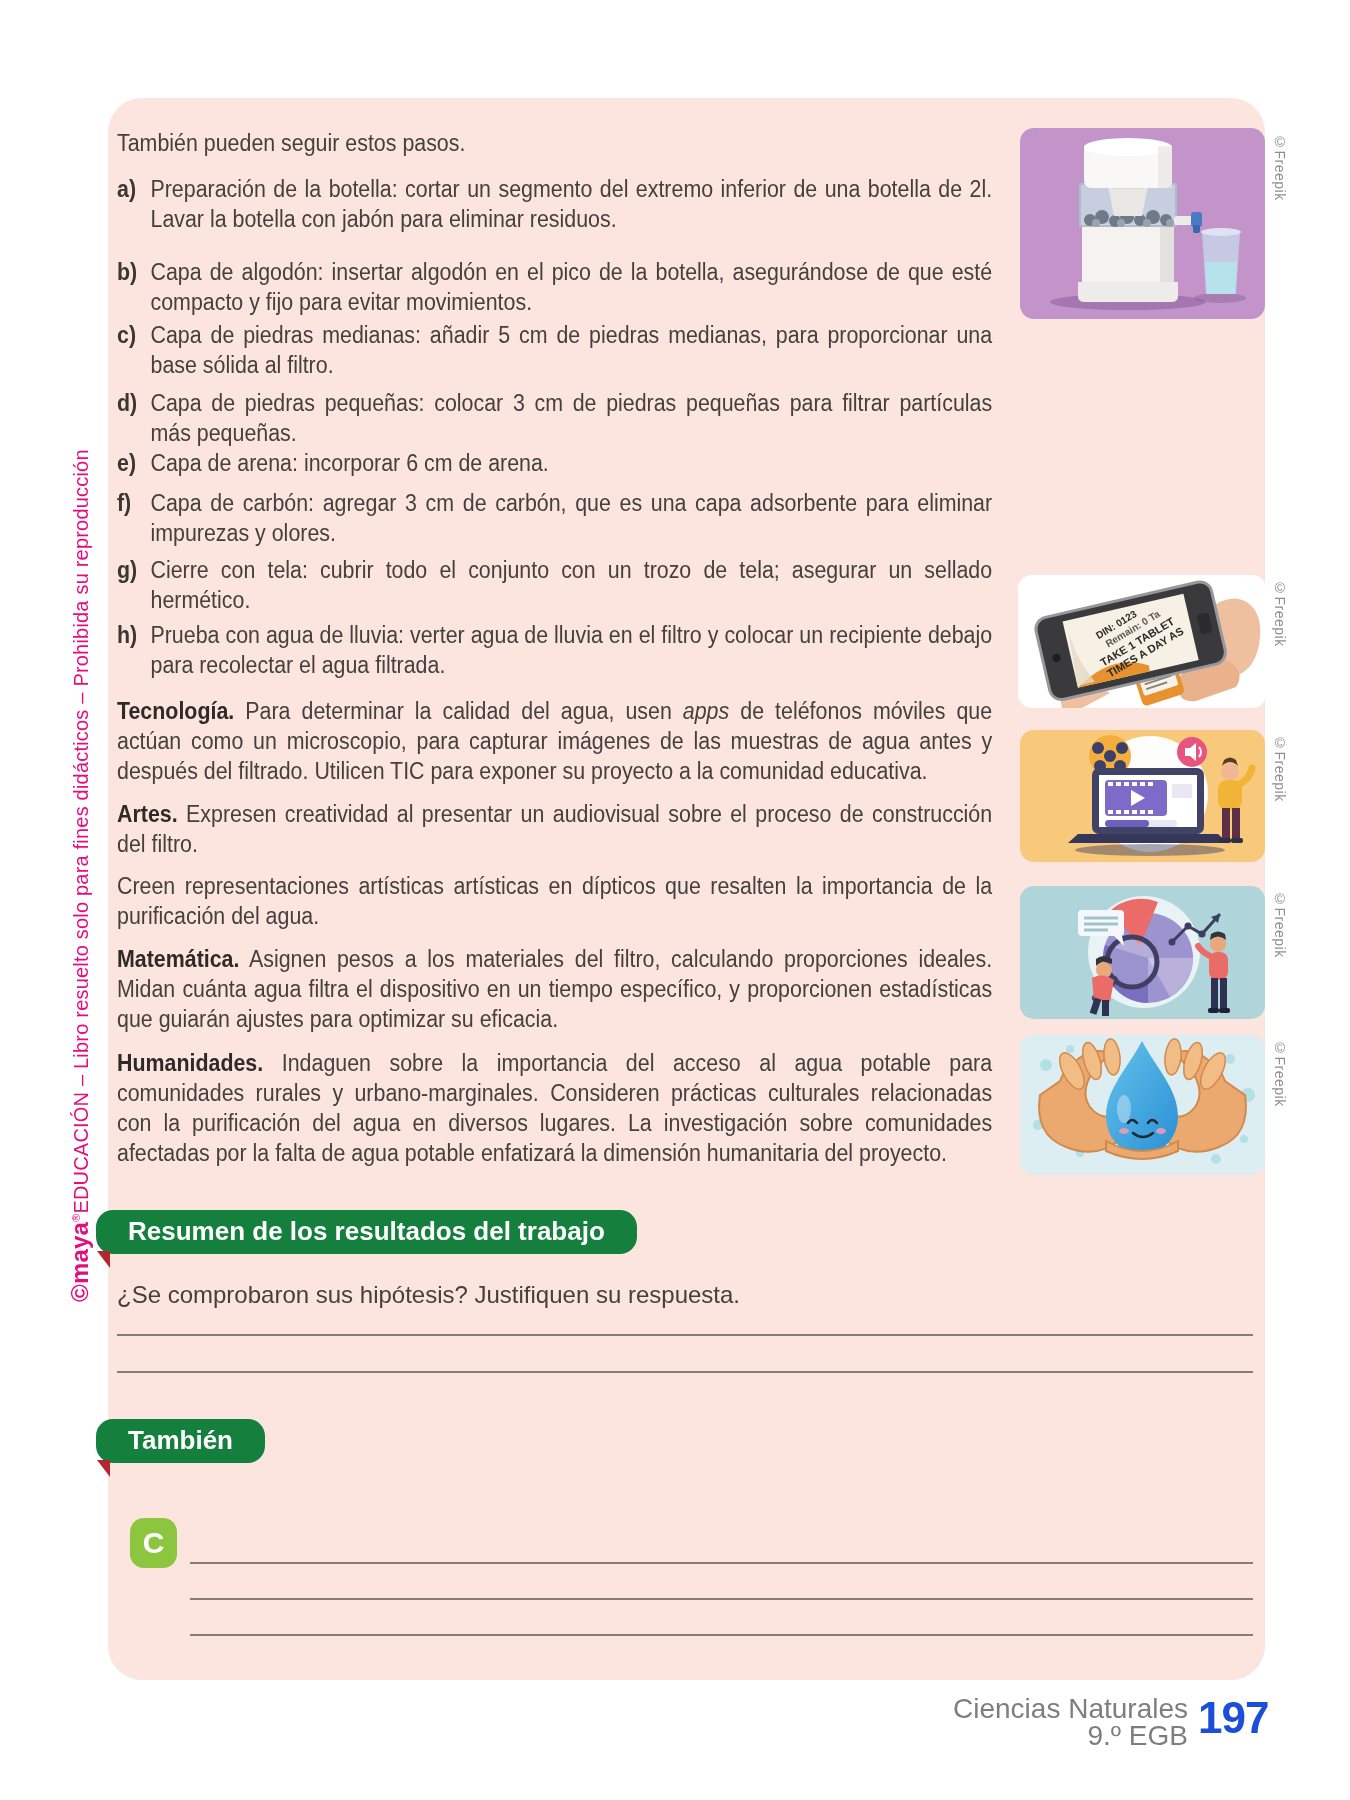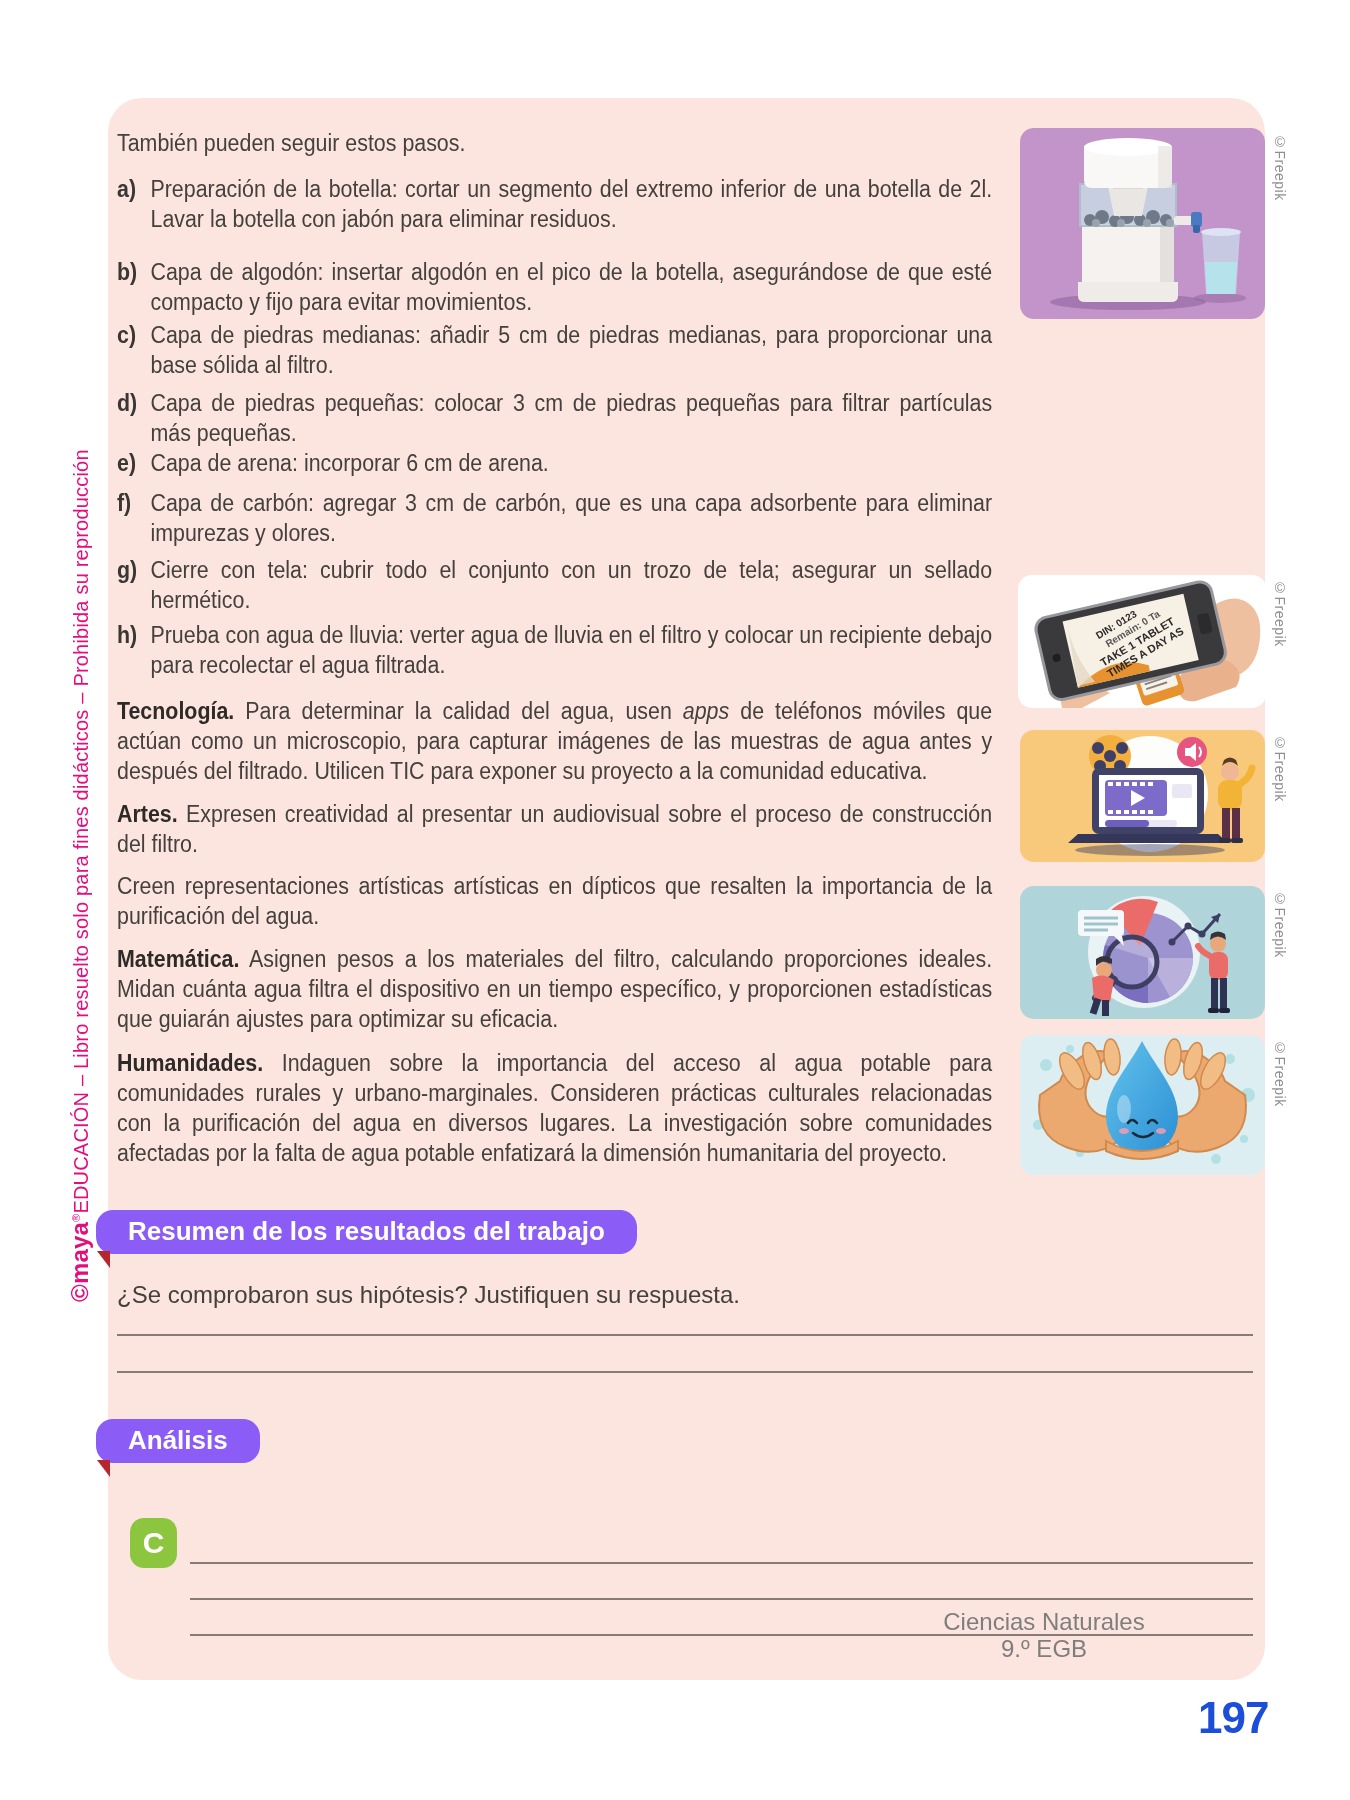--- a/index.html
+++ b/index.html
@@ -10,43 +10,43 @@
   
   .tblock{position:absolute;left:117px;width:941px;transform:scaleX(.93);
           transform-origin:0 0;font-size:23px;line-height:30px;}
   .intro{text-align:left;}
   .step{display:flex;}
   .step .lbl{width:36px;flex:0 0 36px;font-weight:bold;color:#3a3634;}
   .step .txt{flex:1;text-align:justify;}
   .para{text-align:justify;}
   .lead{font-weight:bold;color:#2e2a28;}
   
-  .ribbon{position:absolute;background:#8b5cf6;color:#fff;font-weight:bold;
+  .ribbon{position:absolute;background:#15803d;color:#fff;font-weight:bold;
           font-size:26px;line-height:26px;border-radius:17px;padding:8px 32px 10px;
           white-space:nowrap;}
   .fold{position:absolute;width:13px;height:17px;background:#B5262E;
         clip-path:polygon(0 0,100% 0,100% 100%);}
   .rule{position:absolute;border-top:2px solid #857d75;height:0;}
   .marker{position:absolute;left:130px;top:1518px;width:47px;height:50px;
           background:#8CC63F;border-radius:14px;color:#fff;font-weight:bold;
           font-size:30px;display:flex;align-items:center;justify-content:center;}
   .qline{position:absolute;left:117px;font-size:24px;color:#44403e;}
   
   .img-card{position:absolute;border-radius:14px;overflow:hidden;}
   .credit{position:absolute;left:1272px;writing-mode:vertical-rl;
           font-size:14px;color:#8f8f8f;letter-spacing:.5px;}
   
   .sidebar{position:absolute;left:66px;top:1302px;transform:rotate(-90deg);
            transform-origin:0 0;white-space:nowrap;font-size:20px;color:#E50C7E;
            letter-spacing:.2px;}
   .sidebar b{font-size:24px;}
   .sidebar sup{font-size:11px;}
   
-  .footer{position:absolute;left:900px;top:1608px;width:288px;text-align:center;
-          font-size:24px;line-height:27px;color:#7e7e7e;}
+  .footer{position:absolute;left:900px;top:1695px;width:288px;text-align:right;
+          font-size:28px;line-height:27px;color:#7e7e7e;}
   .pagenum{position:absolute;left:1198px;top:1693px;font-size:44px;font-weight:bold;
            color:#1d4ed8;letter-spacing:-1px;}
 </style>
 </head>
 <body>
 
 <div class="page">
   <div class="panel"></div>
 
   <div class="sidebar"><b>©maya</b><sup>®</sup><span>EDUCACIÓN</span><span> – Libro resuelto solo para fines didácticos – Prohibida su reproducción</span></div>
@@ -101,21 +101,21 @@
   <div class="tblock para" style="top:1048px">
     <b class="lead">Humanidades.</b><span> Indaguen sobre la importancia del acceso al agua potable para comunidades rurales y urbano-marginales. Consideren prácticas culturales relacionadas con la purificación del agua en diversos lugares. La investigación sobre comunidades afectadas por la falta de agua potable enfatizará la dimensión humanitaria del proyecto.</span>
   </div>
 
   <div class="ribbon" style="left:96px;top:1210px">Resumen de los resultados del trabajo</div>
   <div class="fold" style="left:97px;top:1251px"></div>
   <div class="qline" style="top:1281px">¿Se comprobaron sus hipótesis? Justifiquen su respuesta.</div>
   <div class="rule" style="left:117px;top:1334px;width:1136px"></div>
   <div class="rule" style="left:117px;top:1371px;width:1136px"></div>
 
-  <div class="ribbon" style="left:96px;top:1419px">Análisis</div>
+  <div class="ribbon" style="left:96px;top:1419px">También</div>
   <div class="fold" style="left:97px;top:1460px"></div>
   <div class="marker">C</div>
   <div class="rule" style="left:190px;top:1562px;width:1063px"></div>
   <div class="rule" style="left:190px;top:1598px;width:1063px"></div>
   <div class="rule" style="left:190px;top:1634px;width:1063px"></div>
 
   <div class="img-card" style="left:1020px;top:128px;width:245px;height:191px;background:#C294C9">
     <svg width="245" height="191" viewBox="0 0 245 191">
       <ellipse cx="108" cy="174" rx="78" ry="8" fill="#8e5f9b" opacity="0.55"></ellipse>
       <ellipse cx="200" cy="170" rx="26" ry="5" fill="#8e5f9b" opacity="0.45"></ellipse>

